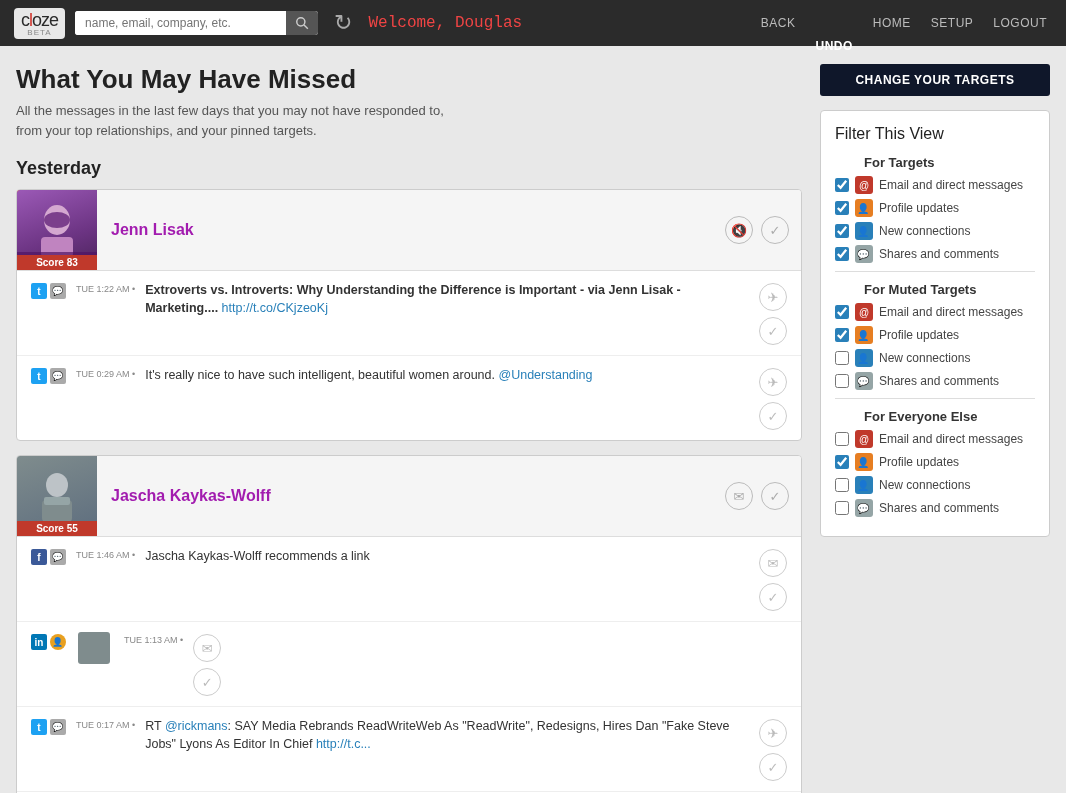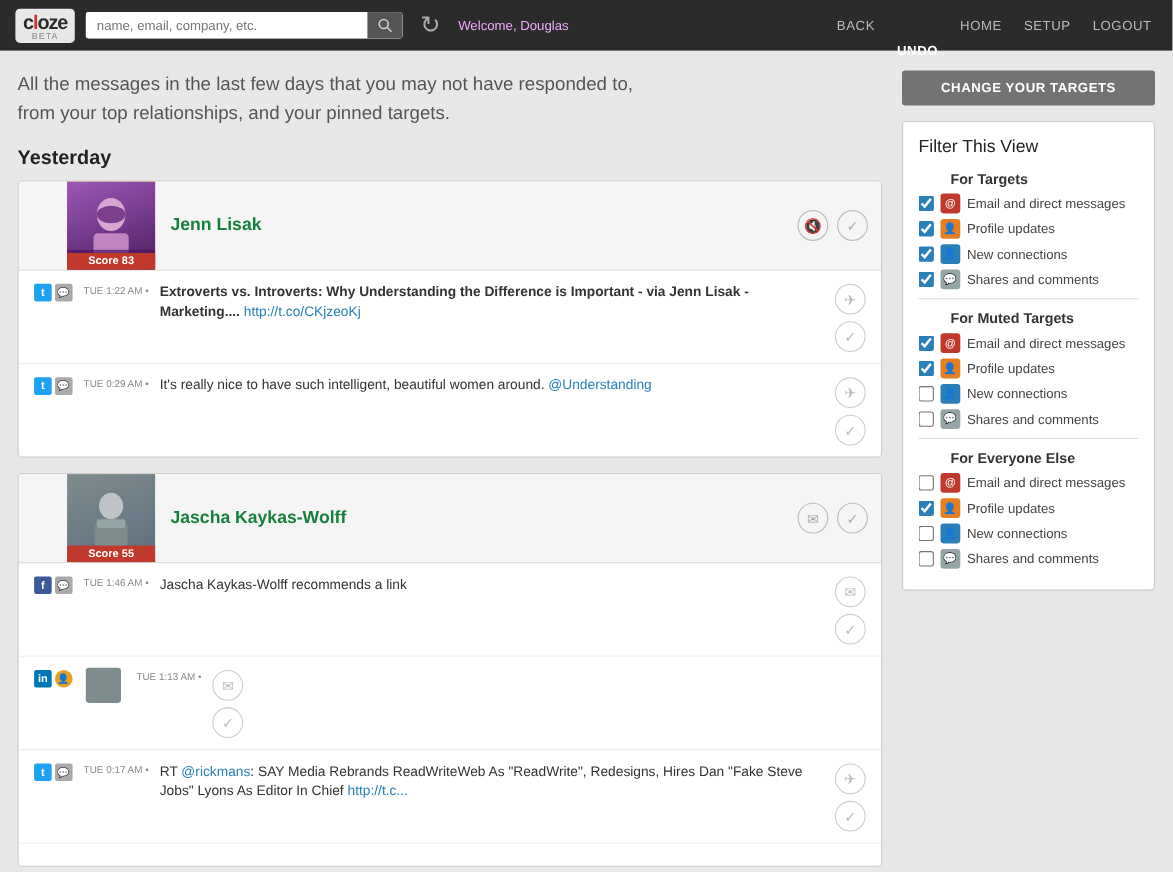--- a/index.html
+++ b/index.html
@@ -18,21 +18,21 @@
       background: #e8e8e8;
       border-radius: 4px;
       padding: 3px 7px 2px;
       display: flex;
       flex-direction: column;
       align-items: center;
       line-height: 1;
     }
     #logo-text {
       font-size: 18px;
-      font-weight: bold;
+      font-weight: normal;
       color: #2b2b2b;
       letter-spacing: -1px;
     }
     #logo-text span { color: #d0332c; }
     #logo-beta {
       font-size: 8px;
       color: #888;
       letter-spacing: 1px;
       text-transform: uppercase;
     }
@@ -41,43 +41,44 @@
       align-items: center;
       background: #fff;
       border-radius: 3px;
       overflow: hidden;
     }
     #search-input-wrap input {
       border: none;
       outline: none;
       padding: 5px 10px;
       font-size: 12px;
-      width: 256px;
+      width: 211px;
       color: #3b82f6;
     }
     #search-icon-btn {
       background: #555;
       border: none;
       padding: 5px 9px;
       cursor: pointer;
       display: flex;
       align-items: center;
       justify-content: center;
     }
     #search-icon-btn svg { fill: #ccc; }
     #refresh-icon {
       color: #aaa;
       font-size: 22px;
       margin: 0 6px;
       cursor: pointer;
     }
     #welcome-text {
-      color: #f0abfc;
-      font-size: 12px;
+      color: #ef4444;
+      font-size: 16px;
       flex: 1;
+      font-family: Liberation Mono, monospace;
     }
     .nav-link {
       color: #bbb;
       font-size: 12px;
       text-transform: uppercase;
       letter-spacing: 0.5px;
       cursor: pointer;
       padding: 0 5px;
       text-decoration: none;
     }
@@ -93,21 +94,21 @@
 
     
     #left-content { flex: 1; }
     #page-title {
       font-size: 26px;
       font-weight: bold;
       color: #222;
       margin-bottom: 6px;
     }
     #page-subtitle {
-      font-size: 17px;
+      font-size: 13px;
       color: #555;
       margin-bottom: 18px;
       line-height: 1.5;
     }
     #section-title {
       font-size: 18px;
       font-weight: bold;
       color: #222;
       margin-bottom: 10px;
     }
@@ -125,21 +126,20 @@
       align-items: stretch;
       background: #f5f5f5;
       border-bottom: 1px solid #ddd;
     }
     .avatar-wrap {
       position: relative;
       width: 80px;
       min-height: 80px;
       background: #f97316;
       flex-shrink: 0;
-      margin-left: 44px;
     }
     .score-badge {
       position: absolute;
       bottom: 0;
       left: 0;
       right: 0;
       background: #c0392b;
       color: #fff;
       font-size: 10px;
       font-weight: bold;
@@ -148,21 +148,21 @@
     }
     .contact-name-area {
       display: flex;
       align-items: center;
       padding: 0 14px;
       flex: 1;
     }
     .contact-name {
       font-size: 16px;
       font-weight: bold;
-      color: #15803d;
+      color: #a21caf;
     }
     .contact-actions {
       display: flex;
       align-items: center;
       gap: 8px;
       padding: 0 12px;
     }
     .action-icon-btn {
       width: 28px;
       height: 28px;
@@ -266,21 +266,21 @@
       color: #bbb;
       font-size: 13px;
     }
 
     
     #right-panel {
       width: 230px;
       flex-shrink: 0;
     }
     #change-targets-btn {
-      background: #737373;
+      background: #0f172a;
       color: #fff;
       border: none;
       padding: 9px 14px;
       font-size: 12px;
       font-weight: bold;
       letter-spacing: 0.5px;
       text-transform: uppercase;
       cursor: pointer;
       border-radius: 3px;
       width: 100%;
@@ -397,20 +397,21 @@
   <a class="nav-link">BACK</a>
   <a class="nav-link active">UNDO</a>
   <a class="nav-link">HOME</a>
   <a class="nav-link">SETUP</a>
   <a class="nav-link">LOGOUT</a>
 </nav>
 
 <div id="main-layout">
 
   <div id="left-content">
+    <h1 id="page-title">What You May Have Missed</h1>
     <p id="page-subtitle">All the messages in the last few days that you may not have responded to,<br>from your top relationships, and your pinned targets.</p>
     <h2 id="section-title">Yesterday</h2>
 
     <div class="contact-card">
       <div class="contact-header">
         <div class="avatar-wrap">
           <div class="jenn-avatar">
 
             <svg width="44" height="56" viewBox="0 0 44 56">
               <ellipse cx="22" cy="18" rx="13" ry="15" fill="#d4a8d0"></ellipse>

